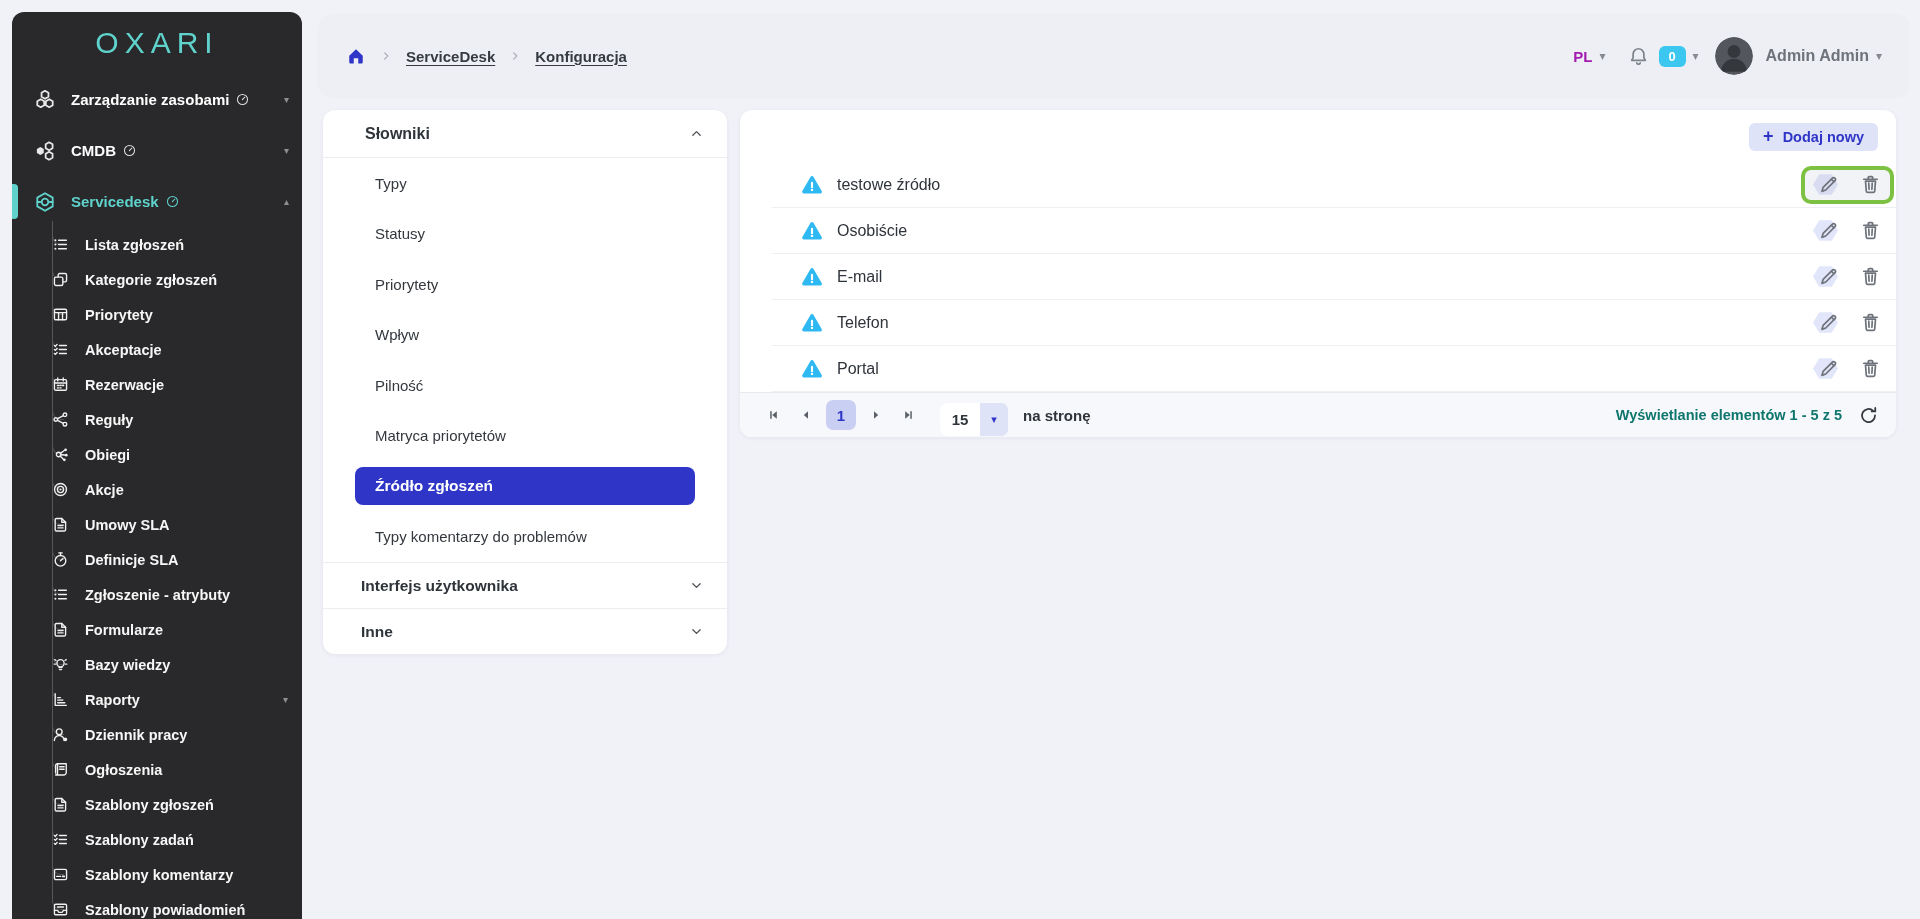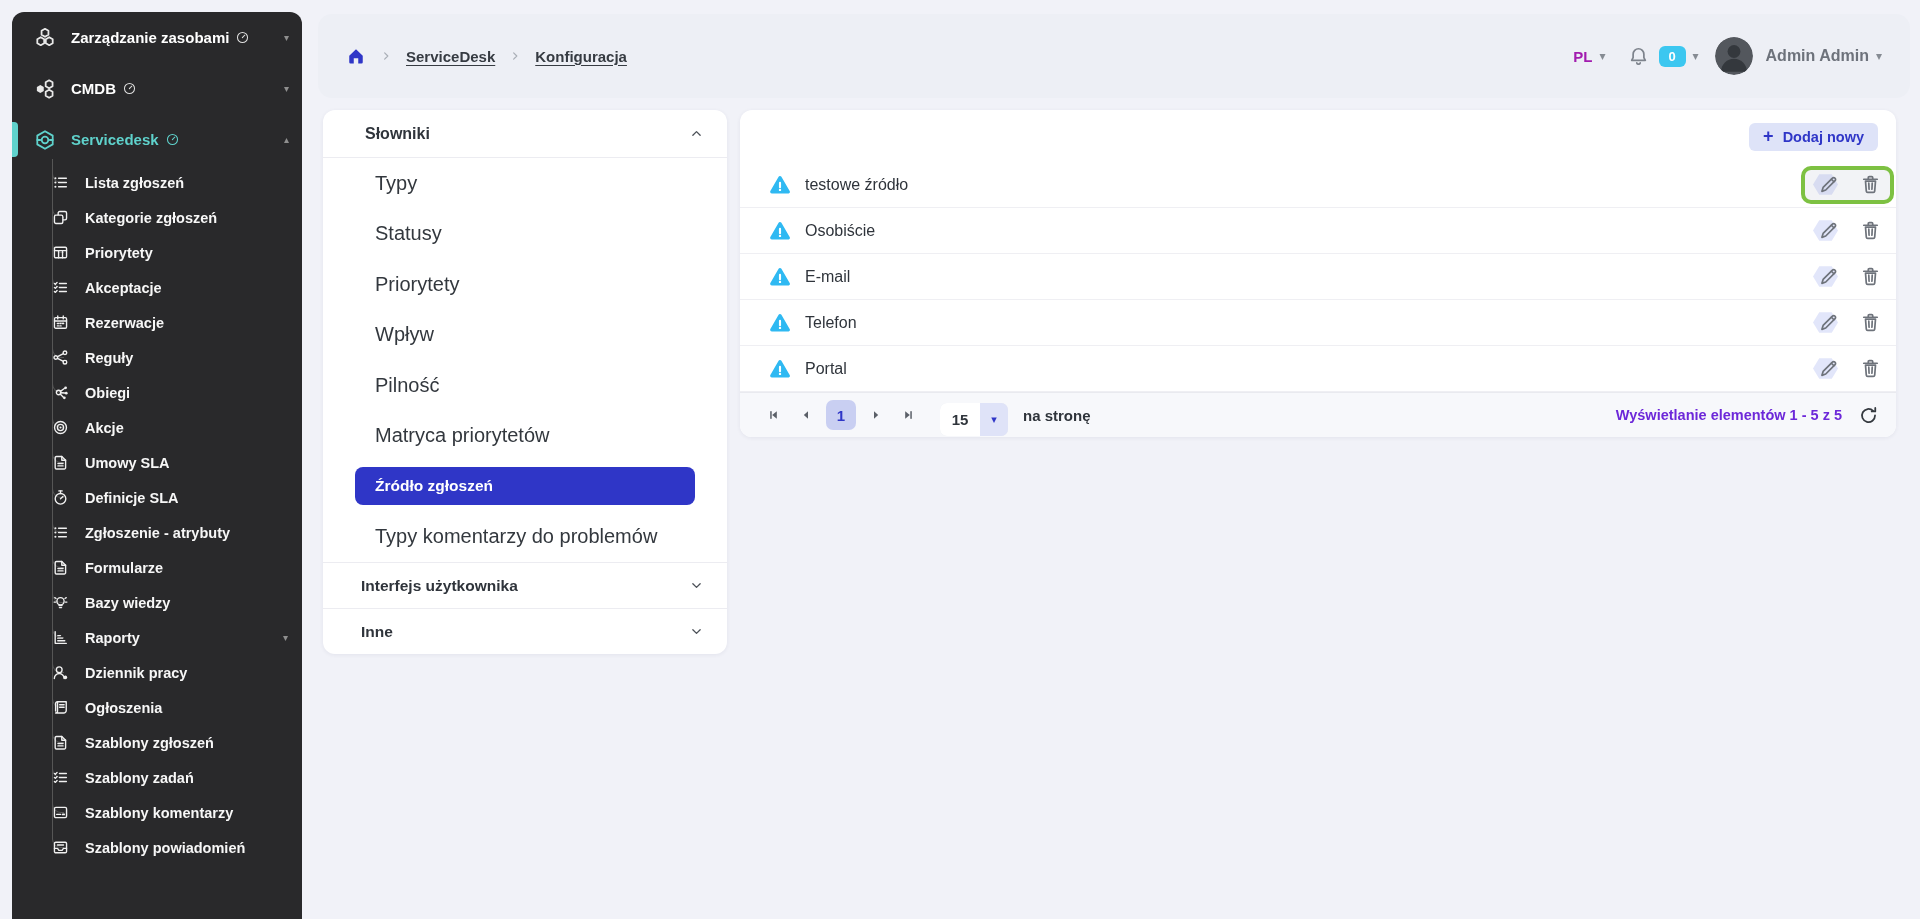--- a/index.html
+++ b/index.html
@@ -49,34 +49,34 @@
 
   
   .card { background:#fff; border-radius:12px; box-shadow:0 1px 4px rgba(40,45,80,.07); position:absolute; }
   .cfg-card { left:323px; top:110px; width:404px; height:544px; }
   .cfg-head { height:48px; display:flex; align-items:center; padding:0 24px 0 42px;
     border-bottom:1px solid #ececf1; cursor:pointer; }
   .cfg-head .hlabel { flex:1; font-size:16px; font-weight:600; color:#2f343b; }
   .chev { width:13px; height:13px; color:#4c5158; }
   .dict-items { height:404px; }
   .dict-row { height:50.5px; display:flex; align-items:center; cursor:pointer; }
-  .dict-label { margin-left:52px; font-size:20px; font-weight:500; color:#33383e; }
+  .dict-label { margin-left:52px; font-size:15px; font-weight:500; color:#33383e; }
   .dict-row.sel .dict-label { margin-left:32px; width:340px; height:38px; background:var(--accent-blue,#2f36c7);
     color:#fff; border-radius:8px; display:flex; align-items:center; padding-left:20px; font-weight:700; font-size:15.5px; }
   .cfg-section { height:46px; display:flex; align-items:center; padding:0 24px 0 38px;
     border-top:1px solid #ececf1; cursor:pointer; }
   .cfg-section .hlabel { flex:1; font-size:15.5px; font-weight:600; color:#2f343b; }
 
   
   .list-card { left:740px; top:110px; width:1156px; height:327px; }
   .add-btn { position:absolute; top:13px; right:18px; height:28px; padding:0 14px; background:#dee3f8;
     border:none; border-radius:6px; display:flex; align-items:center; gap:9px; cursor:pointer; }
   .add-plus { font-size:18px; font-weight:700; color:var(--accent-blue,#3a49cf); line-height:1; margin-top:-2px; }
   .add-label { font-size:14.5px; font-weight:600; color:var(--accent-blue,#3a49cf); }
-  .rows { position:absolute; top:52px; left:0; right:0; }
+  .rows { position:absolute; top:52px; left:0; right:0;padding-left:32px; }
   .lrow { position:relative; height:46px; display:flex; align-items:center; padding-left:30px;
     border-bottom:1px solid #efeff3; }
   .warn { width:20px; height:20px; }
   .rlabel { margin-left:15px; font-size:16px; font-weight:500; color:#2f343b; }
   .actions { position:absolute; right:14px; top:0; height:100%; display:flex; align-items:center; gap:18px; }
   .act-btn { width:24px; height:24px; position:relative; display:flex; align-items:center; justify-content:center;
     color:#6e737b; cursor:pointer; background:none; border:none; padding:0; }
   .act-btn .icon { width:21px; height:21px; position:relative; z-index:1; }
   .act-btn.hexbg::before { content:''; position:absolute; left:-3px; top:1px; width:25px; height:22px;
     background:#e2e6fa; clip-path:polygon(25% 3%,75% 3%,100% 50%,75% 97%,25% 97%,0% 50%); }
@@ -88,29 +88,30 @@
   .pg-num { width:30px; height:30px; border-radius:7px; background:#c9cff2; color:var(--accent-blue,#3a49cf);
     font-size:15px; font-weight:700; display:flex; align-items:center; justify-content:center; margin:0 4px; cursor:pointer; }
   .pg-select { margin-left:16px; height:33px; display:flex; border-radius:7px; overflow:hidden;
     box-shadow:inset 0 0 0 1px #e7e9f0; cursor:pointer;margin-top:8px; }
   .pg-size { width:40px; background:#fff; display:flex; align-items:center; justify-content:center;
     font-size:15px; font-weight:600; color:#2f343b; }
   .pg-dd { width:28px; background:#dfe3f8; display:flex; align-items:center; justify-content:center;
     color:var(--accent-blue,#3a49cf); font-size:11px; }
   .pg-label { margin-left:15px; font-size:15px; font-weight:600; color:#2f343b; }
   .pg-fill { flex:1; }
-  .pg-summary { font-size:14.5px; font-weight:600; color:#6d28d9; }
+  .pg-summary { font-size:14.5px; font-weight:600; color:#0f766e; }
   .refresh { width:19px; height:19px; color:#34393f; margin-left:17px; background:none; border:none; padding:0; cursor:pointer; }
 </style>
 </head>
 <body>
 
 <div>
 
   <aside class="sidebar">
+    <div class="logo">OXARI</div>
     <nav id="navTop">
         <div class="navrow">
           <span class="icon nicon">
             <svg viewBox="0 0 16 16" fill="none" stroke="currentColor" stroke-width="1.3" stroke-linecap="round" stroke-linejoin="round">
               <polygon points="8,1.3 10.5,2.75 10.5,5.65 8,7.1 5.5,5.65 5.5,2.75"></polygon>
               <polygon points="4.9,7.4 7.4,8.85 7.4,11.75 4.9,13.2 2.4,11.75 2.4,8.85"></polygon>
               <polygon points="11.1,7.4 13.6,8.85 13.6,11.75 11.1,13.2 8.6,11.75 8.6,8.85"></polygon>
             </svg>
           </span>
           <span class="nlabel">Zarządzanie zasobami</span>

